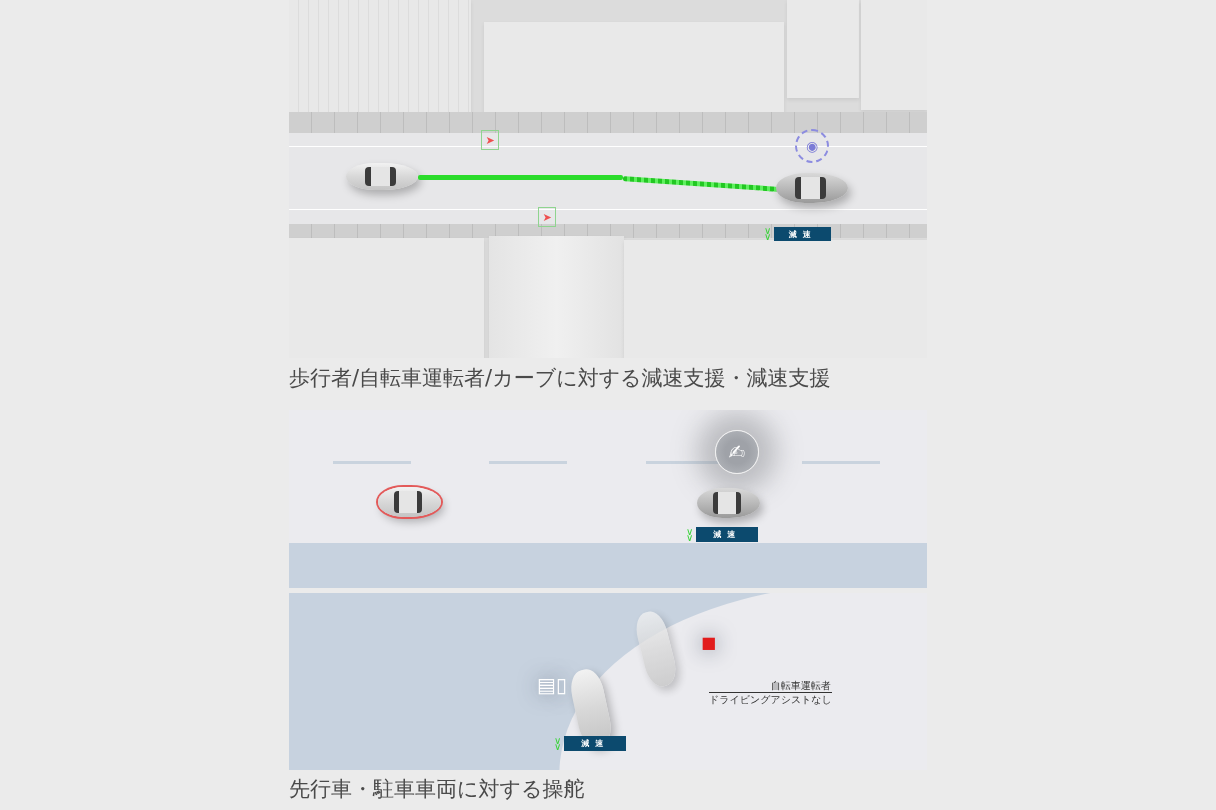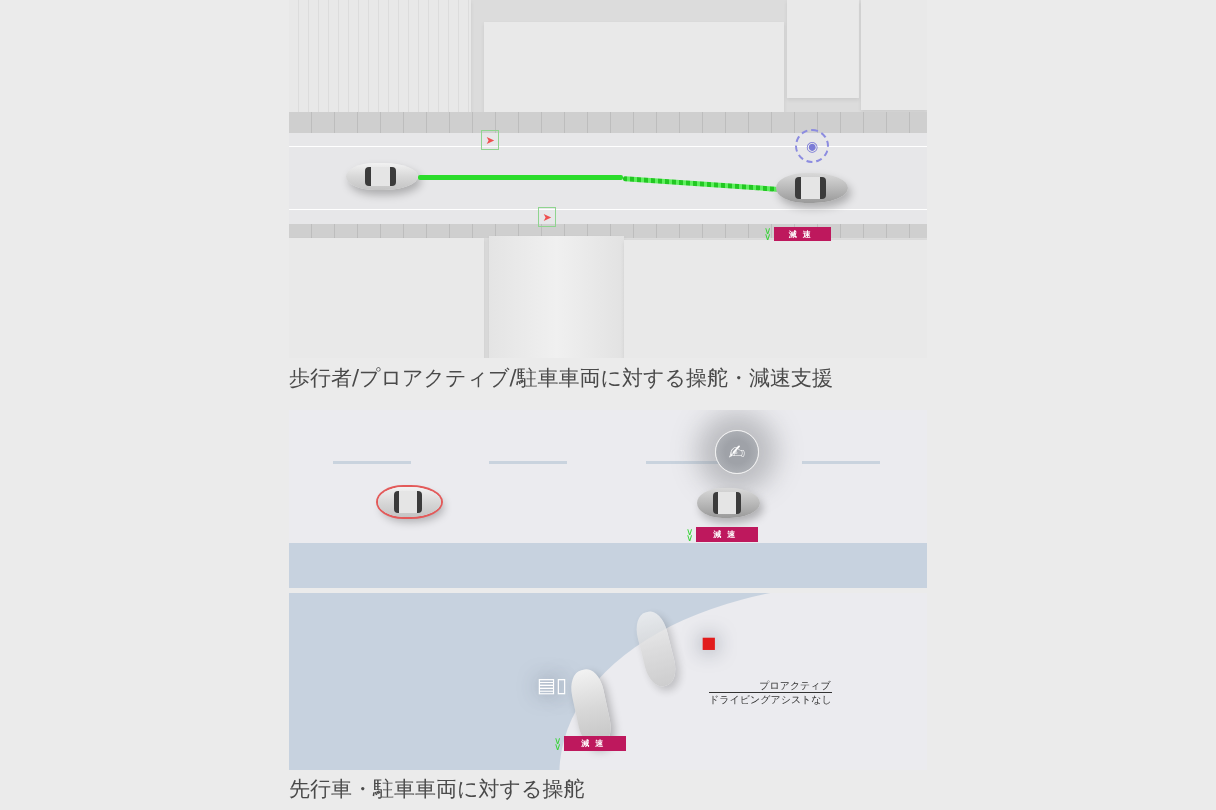--- a/index.html
+++ b/index.html
@@ -14,21 +14,21 @@
   .road1 .line{position:absolute;left:0;width:638px;height:1px;background:#fff;}
   .car{position:absolute;border-radius:40% 48% 48% 40%/50%;background:linear-gradient(180deg,#f2f2f2,#d8d8d8 50%,#c4c4c4);box-shadow:3px 5px 8px rgba(0,0,0,.25);}
   .car .cab{position:absolute;left:26%;top:14%;width:44%;height:72%;background:linear-gradient(90deg,#3b3b3b 0 18%,#e5e5e5 18% 82%,#3b3b3b 82%);border-radius:4px;}
   .car.dark{background:linear-gradient(180deg,#d9d9d9,#9a9a9a);}
   .car.red{box-shadow:0 0 0 2px #e35a5a,3px 5px 8px rgba(0,0,0,.25);}
   .path{position:absolute;height:5px;background:#2bdc2b;border-radius:2px;transform-origin:left center;}
   .path.dash{background:repeating-linear-gradient(90deg,#22c822 0 4px,#5ef05e 4px 7px);}
   .ped{position:absolute;width:16px;height:18px;border:1px solid #8fd48f;display:flex;align-items:center;justify-content:center;color:#ee5050;font-size:11px;}
   .decel{position:absolute;display:flex;align-items:center;gap:3px;}
   .decel .chev{color:#3ad43a;font-size:10px;line-height:6px;display:flex;flex-direction:column;align-items:center;}
-  .decel .tag{background:#be185d;color:#fff;font-size:8px;font-weight:bold;display:flex;align-items:center;justify-content:center;letter-spacing:6px;}
+  .decel .tag{background:#0c4a6e;color:#fff;font-size:8px;font-weight:bold;display:flex;align-items:center;justify-content:center;letter-spacing:6px;}
   .steer{position:absolute;width:30px;height:30px;border-radius:50%;border:2px dashed #8c8ce0;display:flex;align-items:center;justify-content:center;color:#7b7bd6;font-size:14px;}
   
   #p2{top:410px;height:178px;background:#ebebef;}
   .lane{position:absolute;height:3px;background:#c9d3de;}
   .shoulder{position:absolute;left:0;top:133px;width:638px;height:45px;background:#c7d2df;}
   .bubble{position:absolute;width:42px;height:42px;border-radius:50%;border:1px solid #f0f0f0;background:radial-gradient(circle,#9fa2a8 40%,#b8bbc0);color:#fff;display:flex;align-items:center;justify-content:center;font-size:20px;box-shadow:0 0 26px 18px rgba(130,132,138,.45);}
   
   #p3{top:593px;height:177px;background:#c7d2df;}
   .curve{position:absolute;left:250px;top:-10px;width:600px;height:220px;background:#ebebef;border-radius:60% 0 0 0 / 100% 0 0 0;transform:skewX(12deg);}
   .pedal{position:absolute;color:#fff;font-size:20px;text-shadow:0 0 20px rgba(100,110,125,.9);}
@@ -67,21 +67,21 @@
   <div class="steer" style="left:506px;top:129px;">◉</div>
 
   <div class="decel" style="left:475px;top:227px;">
     <span class="chev">
         <span>∨</span>
         <span>∨</span>
       </span>
     <span class="tag" style="width:57px;height:14px;">減速</span>
   </div>
 </div>
-<div class="caption" style="top:364px;">歩行者/プロアクティブ/駐車車両に対する操舵・減速支援</div>
+<div class="caption" style="top:364px;">歩行者/自転車運転者/カーブに対する減速支援・減速支援</div>
 
 <div class="panel" id="p2">
   <div class="lane" style="left:44px;top:51px;width:78px;"></div>
   <div class="lane" style="left:200px;top:51px;width:78px;"></div>
   <div class="lane" style="left:357px;top:51px;width:78px;"></div>
   <div class="lane" style="left:513px;top:51px;width:78px;"></div>
   <div class="car red" style="left:89px;top:77px;width:63px;height:30px;">
       <div class="cab"></div>
     </div>
   <div class="bubble" style="left:426px;top:20px;">✍</div>
@@ -98,21 +98,21 @@
   <div class="shoulder"></div>
 </div>
 
 <div class="panel" id="p3">
   <div class="curve"></div>
   <div class="pedal" style="left:248px;top:80px;">▤▯</div>
   <div class="car" style="left:286px;top:76px;width:32px;height:78px;border-radius:45%/30%;transform:rotate(-12deg);"></div>
   <div class="car" style="left:352px;top:18px;width:30px;height:76px;border-radius:45%/30%;transform:rotate(-14deg);opacity:.75;"></div>
   <div class="pedal" style="left:412px;top:40px;font-size:16px;"><span style="color:#e21c1c;">■</span></div>
   <div class="note" style="left:420px;top:86px;">
-    <div class="top">プロアクティブ</div>
+    <div class="top">自転車運転者</div>
     <div>ドライビングアシストなし</div>
   </div>
   <div class="decel" style="left:265px;top:143px;">
     <span class="chev">
         <span>∨</span>
         <span>∨</span>
       </span>
     <span class="tag" style="width:62px;height:15px;">減速</span>
   </div>
 </div>

